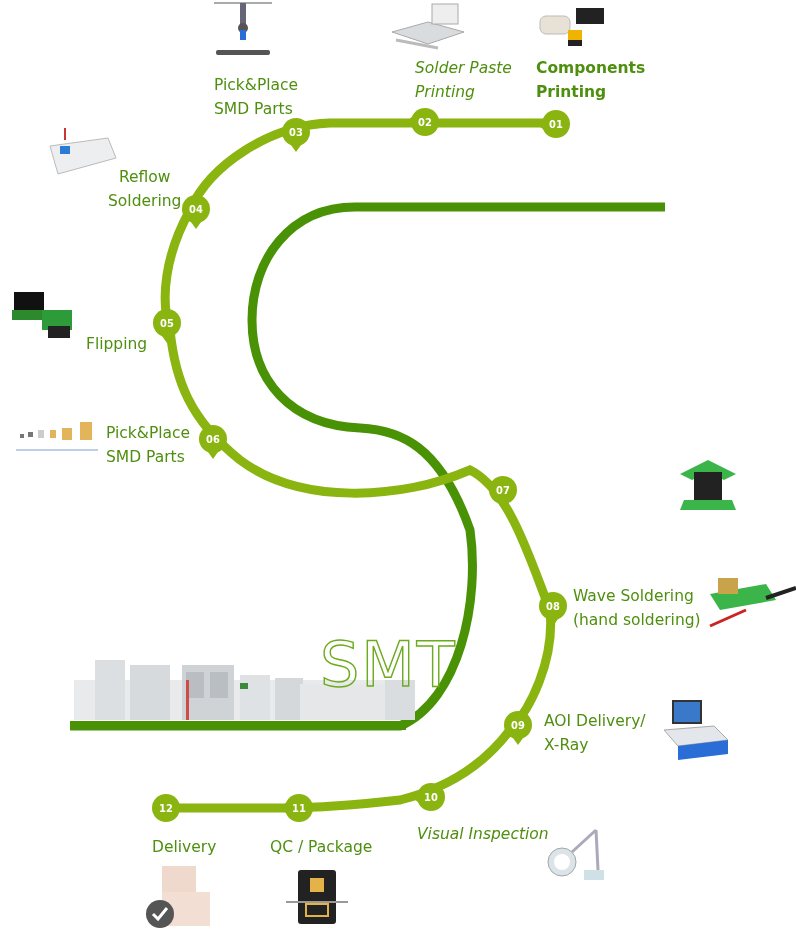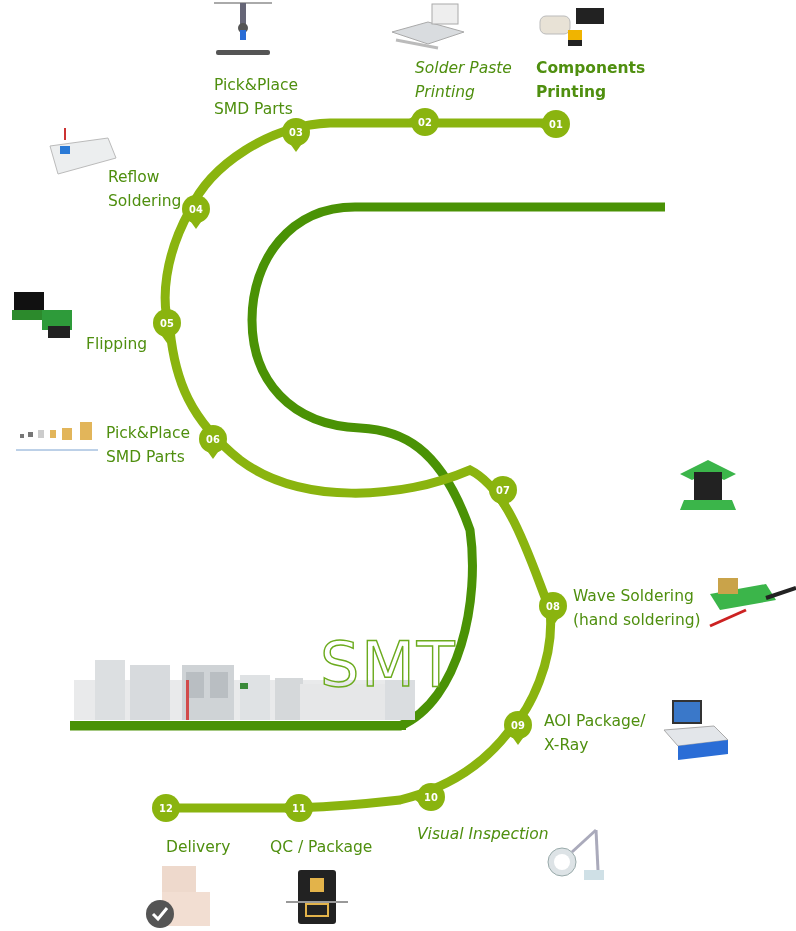--- a/index.html
+++ b/index.html
@@ -107,48 +107,48 @@
     <span class="l">Printing</span>
 </div>
 <div class="label" style="left:415px; top:56px;font-style:italic;">
   <span class="l">Solder Paste</span>
     <span class="l">Printing</span>
 </div>
 <div class="label" style="left:214px; top:73px;">
   <span class="l">Pick&amp;Place</span>
     <span class="l">SMD Parts</span>
 </div>
-<div class="label" style="left:108px; top:165px;">
+<div class="label" style="left:108px; top:165px;text-align:center;">
   <span class="l">Reflow</span>
     <span class="l">Soldering</span>
 </div>
 <div class="label" style="left:86px; top:313px;margin-top:19px;">
   <span class="l">Flipping</span>
 </div>
 <div class="label" style="left:106px; top:421px;">
   <span class="l">Pick&amp;Place</span>
     <span class="l">SMD Parts</span>
 </div>
 <div class="label" style="left:530px; top:466px;">
 </div>
 <div class="label" style="left:573px; top:584px;">
   <span class="l">Wave Soldering</span>
     <span class="l">(hand soldering)</span>
 </div>
 <div class="label" style="left:544px; top:709px;">
-  <span class="l">AOI Package/</span>
+  <span class="l">AOI Delivery/</span>
     <span class="l">X-Ray</span>
 </div>
 <div class="label" style="left:417px; top:822px;font-style:italic;">
   <span class="l">Visual Inspection</span>
 </div>
 <div class="label" style="left:270px; top:835px;">
   <span class="l">QC / Package</span>
 </div>
-<div class="label" style="left:166px; top:835px;">
+<div class="label" style="left:152px; top:835px;">
   <span class="l">Delivery</span>
 </div>
 
 <svg style="position:absolute;left:536px;top:2px" width="78" height="48">
   <rect x="4" y="14" width="30" height="18" rx="6" fill="#e8e2d6" stroke="#bbb"></rect>
   <rect x="40" y="6" width="28" height="16" fill="#222"></rect>
   <rect x="32" y="28" width="14" height="16" fill="#f0b400"></rect>
   <rect x="32" y="38" width="14" height="6" fill="#222"></rect>
 </svg>
 <svg style="position:absolute;left:388px;top:2px" width="80" height="48">

